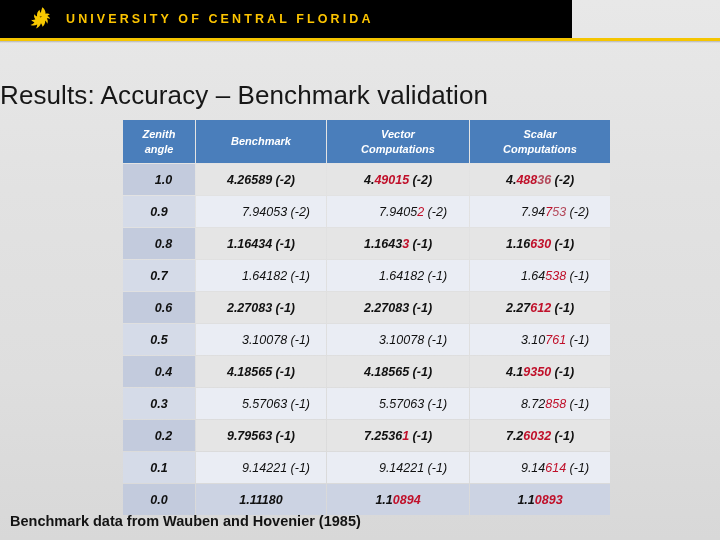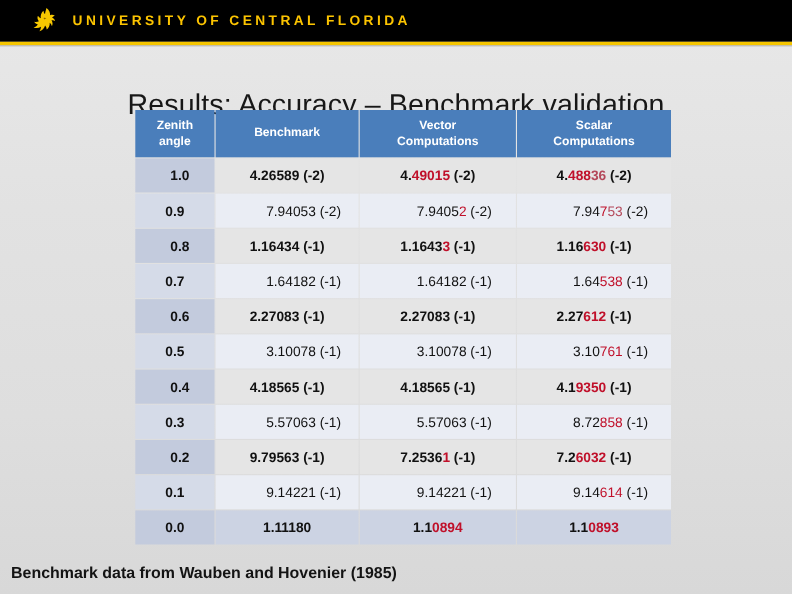--- a/index.html
+++ b/index.html
@@ -12,21 +12,21 @@
     overflow: hidden;
     font-family: "Liberation Sans", sans-serif;
     background: linear-gradient(to bottom, #e8e8e8 0%, #e2e2e2 35%, #dedede 70%, #d8d8d8 100%);
     position: relative;
   }
 
   
   .brand-band {
     position: absolute;
     top: 0; left: 0;
-    width: 720px;
+    width: 572px;
     height: 38px;
     background: #000000;
     display: flex;
     align-items: center;
   }
   .gold-rule {
     position: absolute;
     top: 38px; left: 0;
     width: 720px;
     height: 3px;
@@ -55,34 +55,34 @@
     white-space: nowrap;
     font-family: "Liberation Sans", sans-serif;
   }
 
   
   .slide-title {
     position: absolute;
     top: 80px;
     left: 0;
     width: 720px;
-    text-align: center;
     font-size: 26px;
     color: #171717;
     font-family: "Liberation Sans", sans-serif;
     font-weight: normal;
     letter-spacing: .1px;
   }
 
   
   .table-wrap {
     position: absolute;
     left: 122px;
-    top: 99px;
+    top: 119px;
     width: 484px;
+    font-style: italic;
   }
   table.results {
     border-collapse: separate;
     border-spacing: 1px;
     width: 484px;
     table-layout: fixed;
     background: transparent;
   }
   table.results th {
     background: #4a7ebb;

